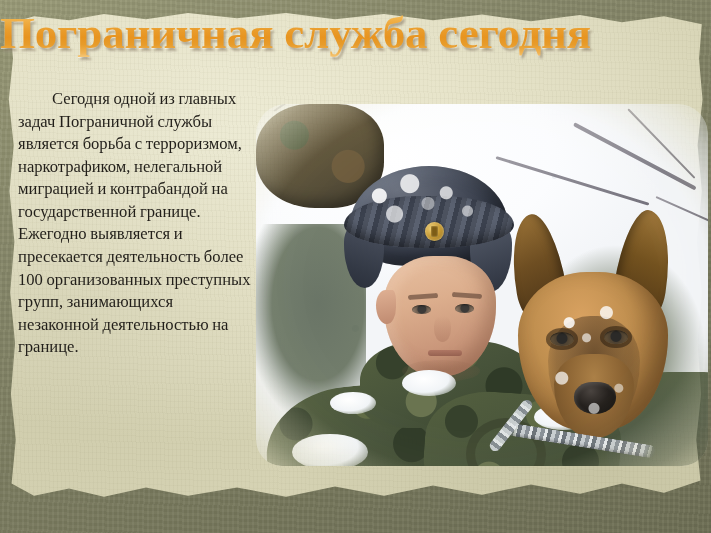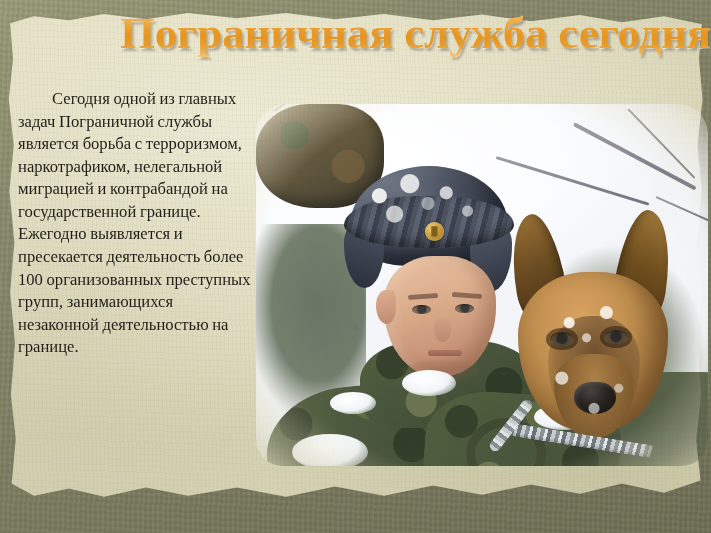--- a/index.html
+++ b/index.html
@@ -73,21 +73,21 @@
       radial-gradient(circle at 85% 88%, rgba(140,138,98,0.20) 0%, rgba(140,138,98,0) 45%),
       radial-gradient(circle at 8% 60%, rgba(150,148,108,0.14) 0%, rgba(150,148,108,0) 40%);
     pointer-events: none;
   }
 
   
   .title-wrap {
     position: absolute;
     left: 0; top: 10px;
     width: 711px;
-    text-align: right;
+    text-align: left;
   }
   .title {
     display: inline-block;
     font-family: "Liberation Serif", "DejaVu Serif", serif;
     font-weight: bold;
     font-size: 45px;
     line-height: 1.05;
     letter-spacing: -0.2px;
     background: linear-gradient(180deg,
         #f7c86b 0%, #f2b44c 18%, #ea9d2c 42%,

